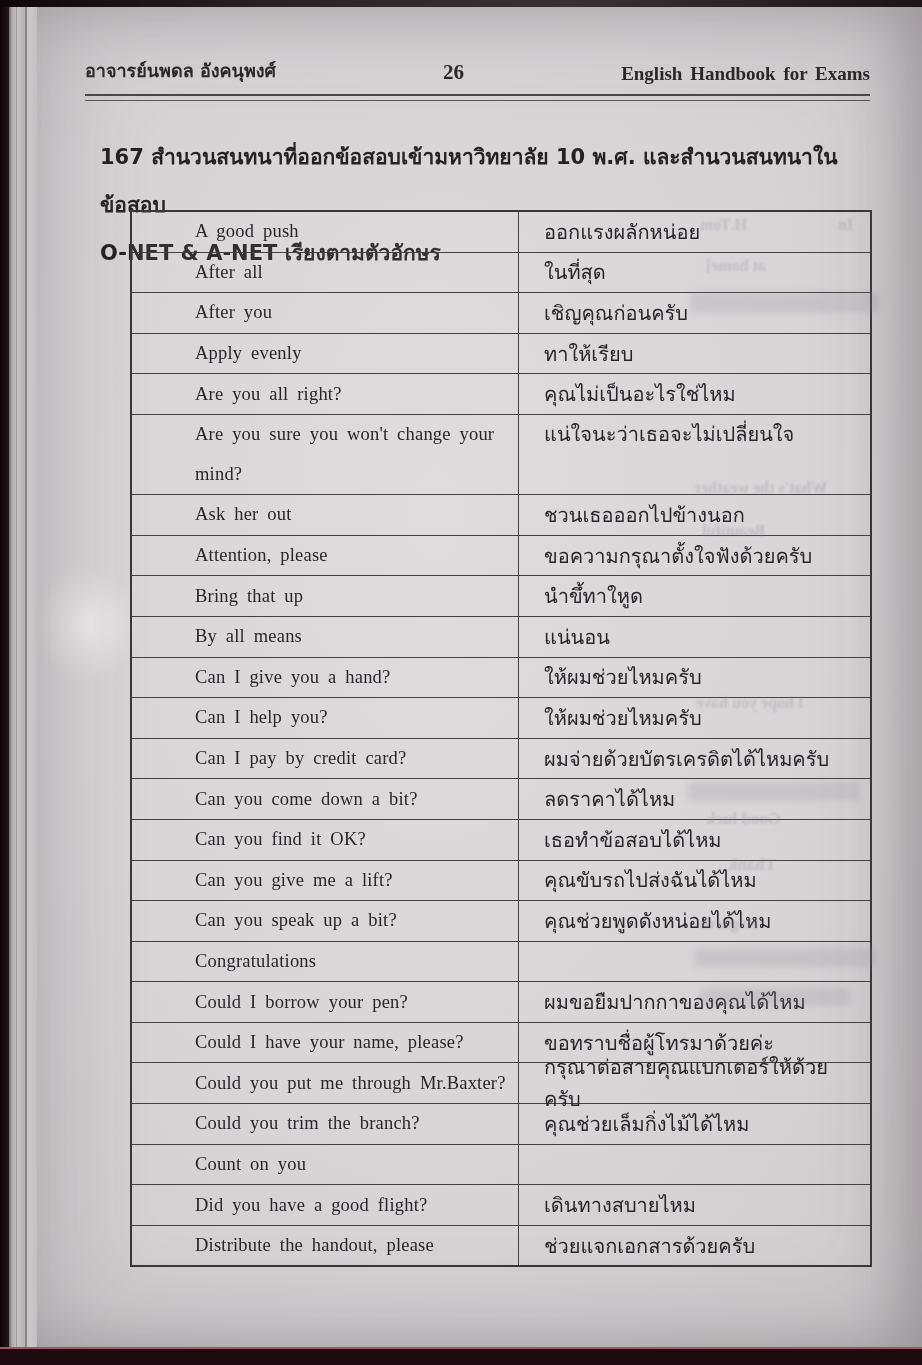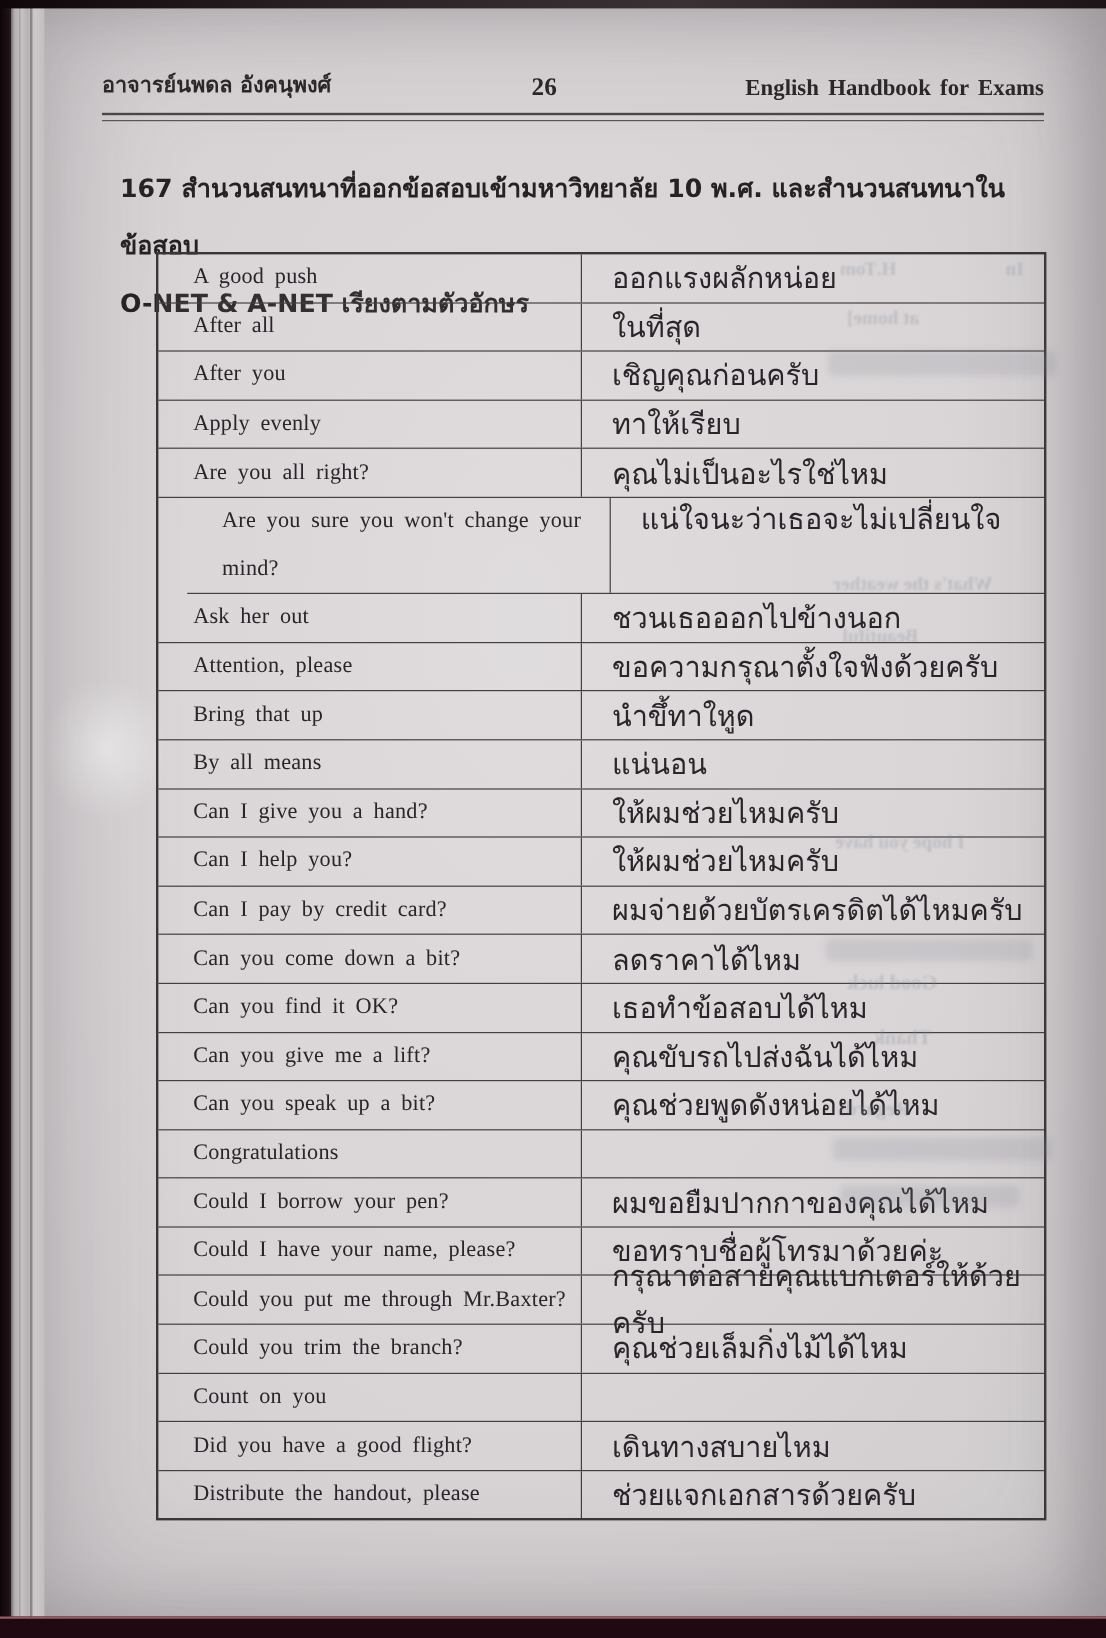--- a/index.html
+++ b/index.html
@@ -35,28 +35,28 @@
   .header-rule{position:absolute;left:49px;right:52px;top:88px;height:4px;
         border-top:2px solid #4b4647;border-bottom:1px solid #5a5556;}
   
   .section-title{position:absolute;left:49px;right:30px;top:112px;margin:15px;
         font-family:"DejaVu Sans","Liberation Sans",sans-serif;
         font-weight:bold;font-size:21px;line-height:48px;color:#262224;}
   
   .phrase-table{position:absolute;left:94px;top:204px;width:738px;
         border:2px solid #3b3636;display:flex;flex-direction:column;
         background:rgba(255,255,255,.06);}
-  .row{display:flex;height:39.6px;border-bottom:1px solid #45403f;}
+  .row{display:flex;height:39.6px;border-bottom:1px solid #45403f;padding-left:34px;}
   .row:last-child{border-bottom:none;}
-  .row.tall{height:79.2px;margin-left:24px;}
+  .row.tall{height:79.2px;}
   .cell{display:flex;align-items:center;color:#29252a;}
   .cell.en{width:353px;box-sizing:border-box;padding-left:29px;padding-right:8px;
         border-right:1px solid #45403f;font-size:18.5px;word-spacing:4px;letter-spacing:.2px;}
   .cell.th{flex:1;box-sizing:border-box;padding-left:25px;padding-right:6px;
-        font-family:"Liberation Serif","DejaVu Serif",serif;font-size:24px;}
+        font-family:"Liberation Serif","DejaVu Serif",serif;font-size:20px;}
   .row.tall .cell{display:block;line-height:39.6px;}
   
   .bt{position:absolute;transform:scaleX(-1);color:#7d8692;opacity:.30;
         filter:blur(1.1px);font-weight:bold;font-size:16px;pointer-events:none;
         font-family:"Liberation Serif",serif;white-space:nowrap;z-index:3;}
   .bt0{left:700px;top:216px;} .bt1{left:838px;top:216px;} .bt2{left:706px;top:257px;}
   .bt3{left:694px;top:479px;} .bt4{left:702px;top:522px;} .bt5{left:696px;top:694px;}
   .bt6{left:706px;top:809px;font-size:17px;} .bt7{left:728px;top:855px;font-size:17px;}
   .bt8{left:698px;top:914px;font-size:17px;}
   .blob{position:absolute;background:rgba(128,136,147,.20);filter:blur(3px);

